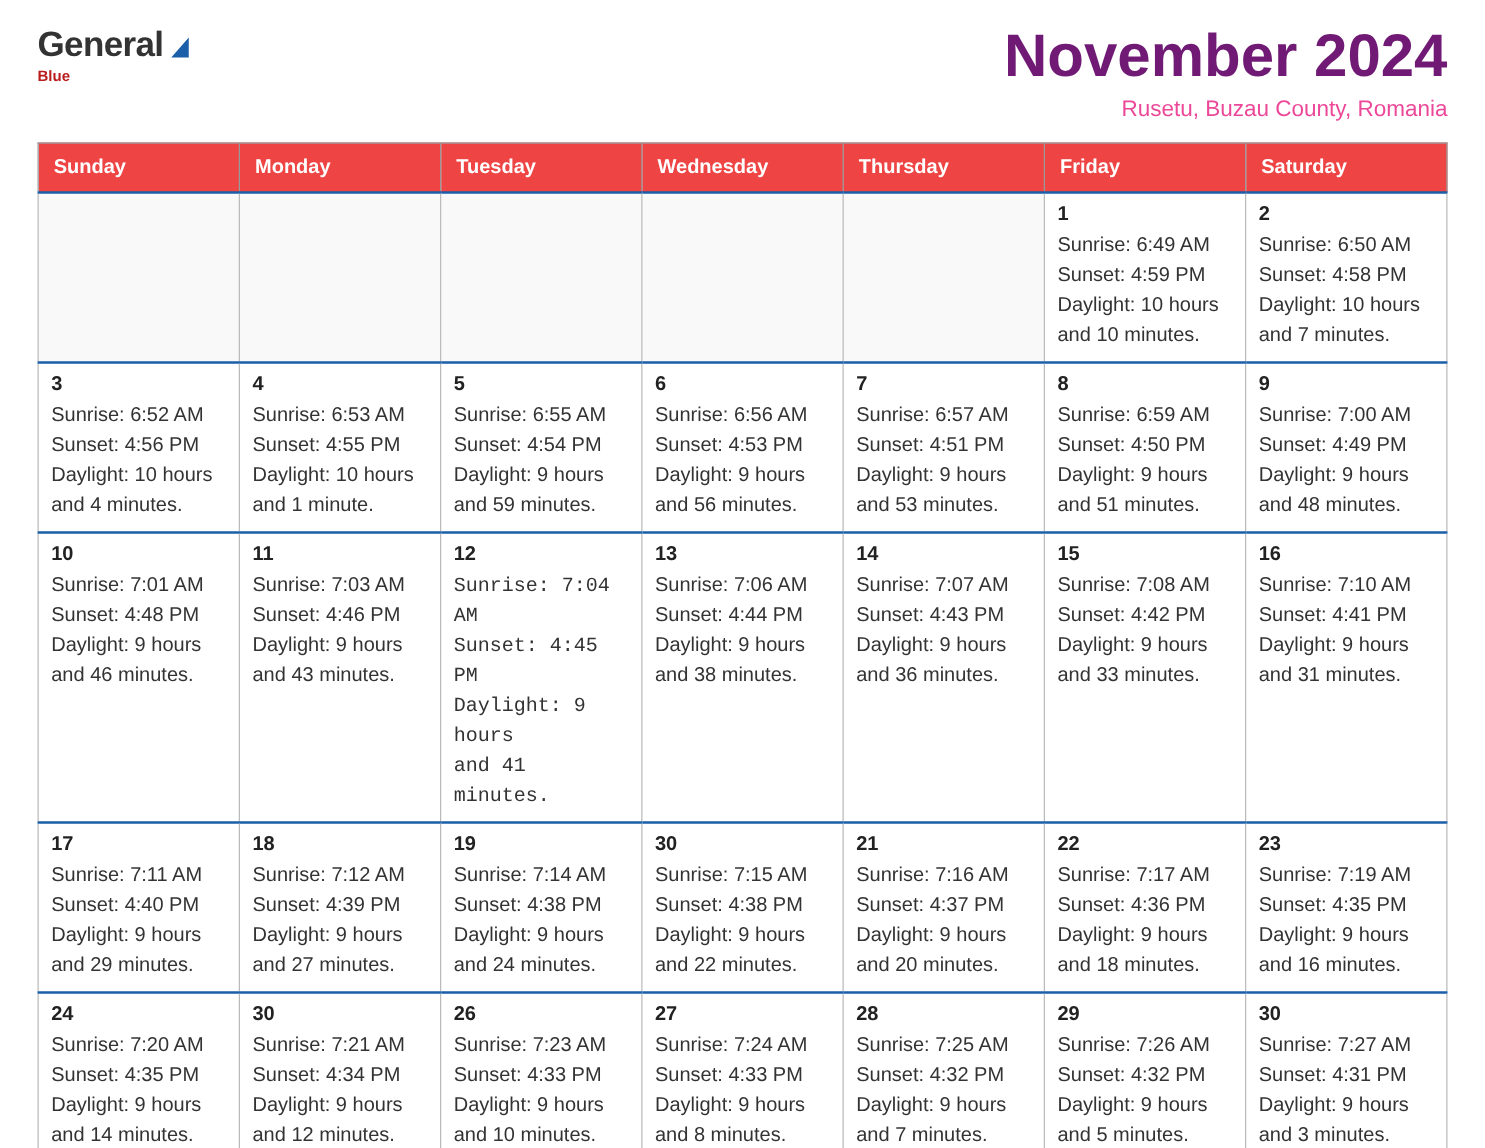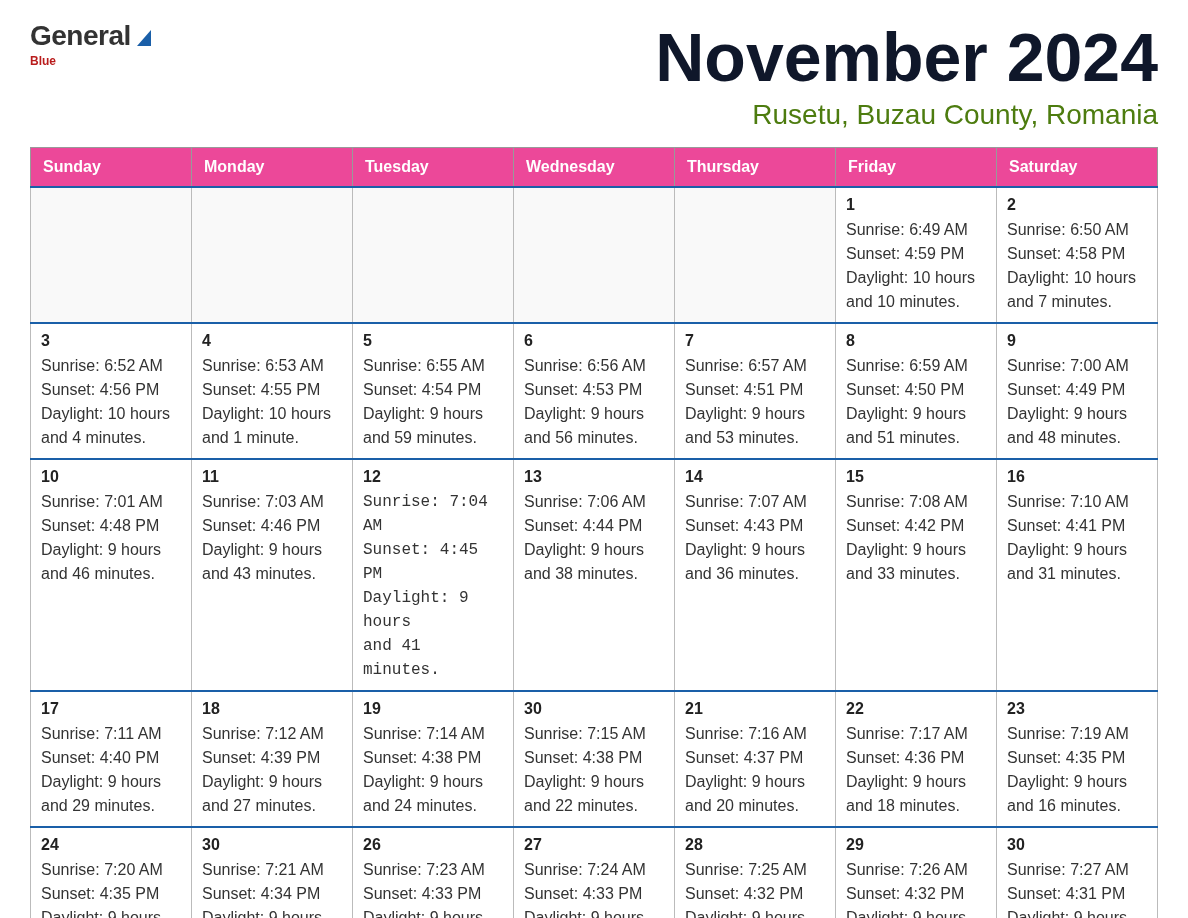--- a/index.html
+++ b/index.html
@@ -39,37 +39,37 @@
       font-size: 12px;
       color: #b91c1c;
       font-weight: bold;
       margin-top: 2px;
       margin-left: 0;
     }
     .title-area {
       text-align: right;
     }
     .calendar-title {
-      font-size: 68px;
+      font-size: 48px;
       font-weight: bold;
-      color: #0f172a;
+      color: #701a75;
       line-height: 1.1;
     }
     .calendar-subtitle {
-      font-size: 28px;
-      color: #4d7c0f;
+      font-size: 18px;
+      color: #ec4899;
       margin-top: 4px;
     }
     .calendar-table {
       width: 100%;
       border-collapse: collapse;
       border: 1px solid #999;
     }
     .calendar-table th {
-      background-color: #ec4899;
+      background-color: #ef4444;
       color: #fff;
       font-size: 16px;
       font-weight: bold;
       padding: 10px 12px;
       text-align: left;
       border: 1px solid #999;
     }
     .calendar-table td {
       vertical-align: top;
       padding: 8px 10px;

